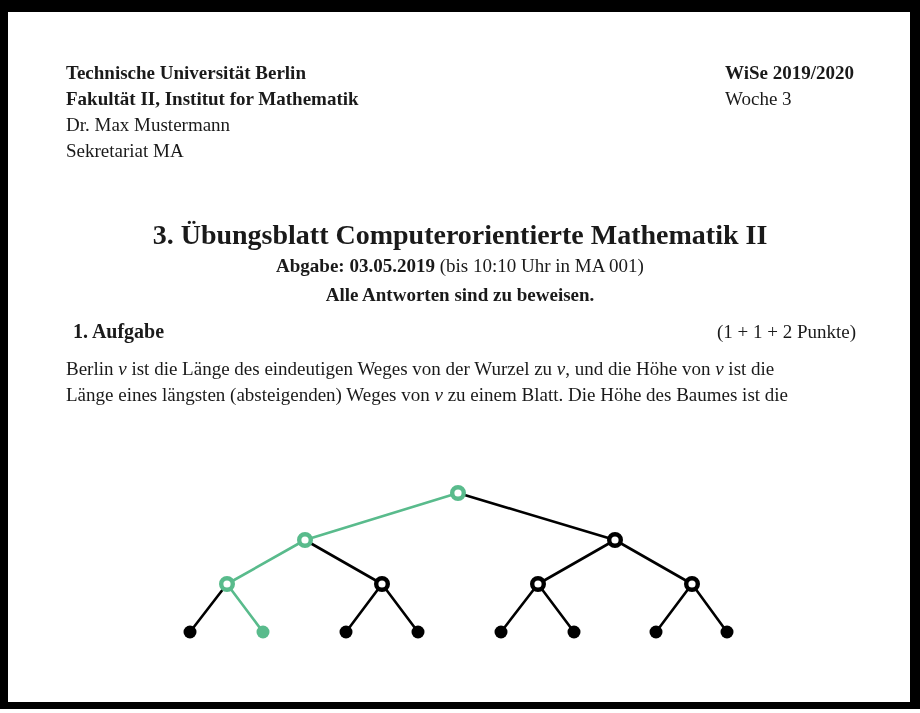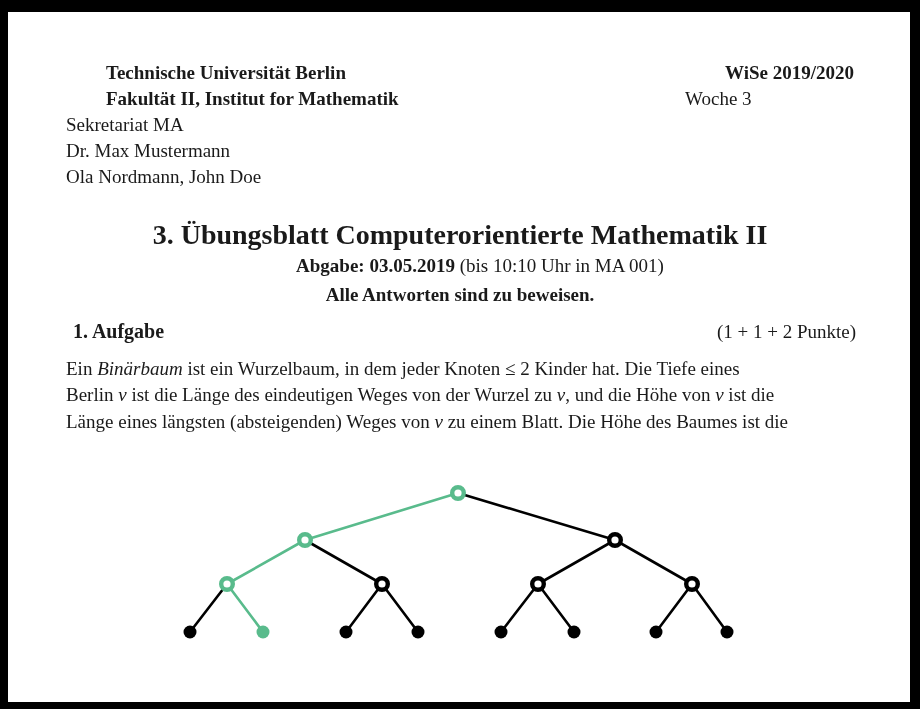--- a/index.html
+++ b/index.html
@@ -21,21 +21,21 @@
   .hleft {
     position: absolute; left: 66px; top: 60px;
     font-size: 19px; line-height: 26px;
     white-space: nowrap;
   }
   .hright {
     position: absolute; right: 66px; top: 60px;
     font-size: 19px; line-height: 26px;
     text-align: left; white-space: nowrap;
   }
-  .b { font-weight: bold; margin-left: 40px; }
+  .b { font-weight: bold; }
   .sheet-title {
     position: absolute; left: 0; right: 0; top: 219px;
     text-align: center;
     font-size: 28px; font-weight: bold;
     white-space: nowrap;
   }
   .deadline {
     position: absolute; left: 0; right: 0; top: 255px;
     text-align: center; font-size: 19px; white-space: nowrap;
   }
@@ -59,23 +59,22 @@
 </style>
 </head>
 <body>
 
 <div class="page">
   <div class="frame"></div>
 
   <div class="hleft">
     <div class="b">Technische Universität Berlin</div>
     <div class="b">Fakultät II, Institut for Mathematik</div>
+    <div>Dr. Max Mustermann</div>
     <div>Sekretariat MA</div>
-    <div>Dr. Max Mustermann</div>
-    <div>Ola Nordmann, John Doe</div>
   </div>
 
   <div class="hright">
     <div class="b">WiSe 2019/2020</div>
     <div>Woche 3</div>
   </div>
 
   <div class="sheet-title">3. Übungsblatt Computerorientierte Mathematik II</div>
 
   <div class="deadline">
@@ -83,21 +82,20 @@
   </div>
 
   <div class="note">Alle Antworten sind zu beweisen.</div>
 
   <div class="taskrow">
     <span class="head">1. Aufgabe</span>
     <span>(1 + 1 + 2 Punkte)</span>
   </div>
 
   <div class="para">
-      <div><span>Ein </span><span class="it">Binärbaum</span><span> ist ein Wurzelbaum, in dem jeder Knoten ≤ 2 Kinder hat. Die Tiefe eines</span></div>
       <div><span>Berlin </span><span class="it">v</span><span> ist die Länge des eindeutigen Weges von der Wurzel zu </span><span class="it">v</span><span>, und die Höhe von </span><span class="it">v</span><span> ist die</span></div>
       <div><span>Länge eines längsten (absteigenden) Weges von </span><span class="it">v</span><span> zu einem Blatt. Die Höhe des Baumes ist die</span></div>
     </div>
 
   <div class="tree-wrap">
     <svg width="920" height="195" viewBox="0 0 920 195" xmlns="http://www.w3.org/2000/svg">
         <line x1="458" y1="23" x2="305" y2="70" stroke="#59bb8c" stroke-width="2.6" stroke-linecap="round"></line>
         <line x1="458" y1="23" x2="615" y2="70" stroke="#000000" stroke-width="2.6" stroke-linecap="round"></line>
         <line x1="305" y1="70" x2="227" y2="114" stroke="#59bb8c" stroke-width="2.6" stroke-linecap="round"></line>
         <line x1="305" y1="70" x2="382" y2="114" stroke="#000000" stroke-width="2.6" stroke-linecap="round"></line>

